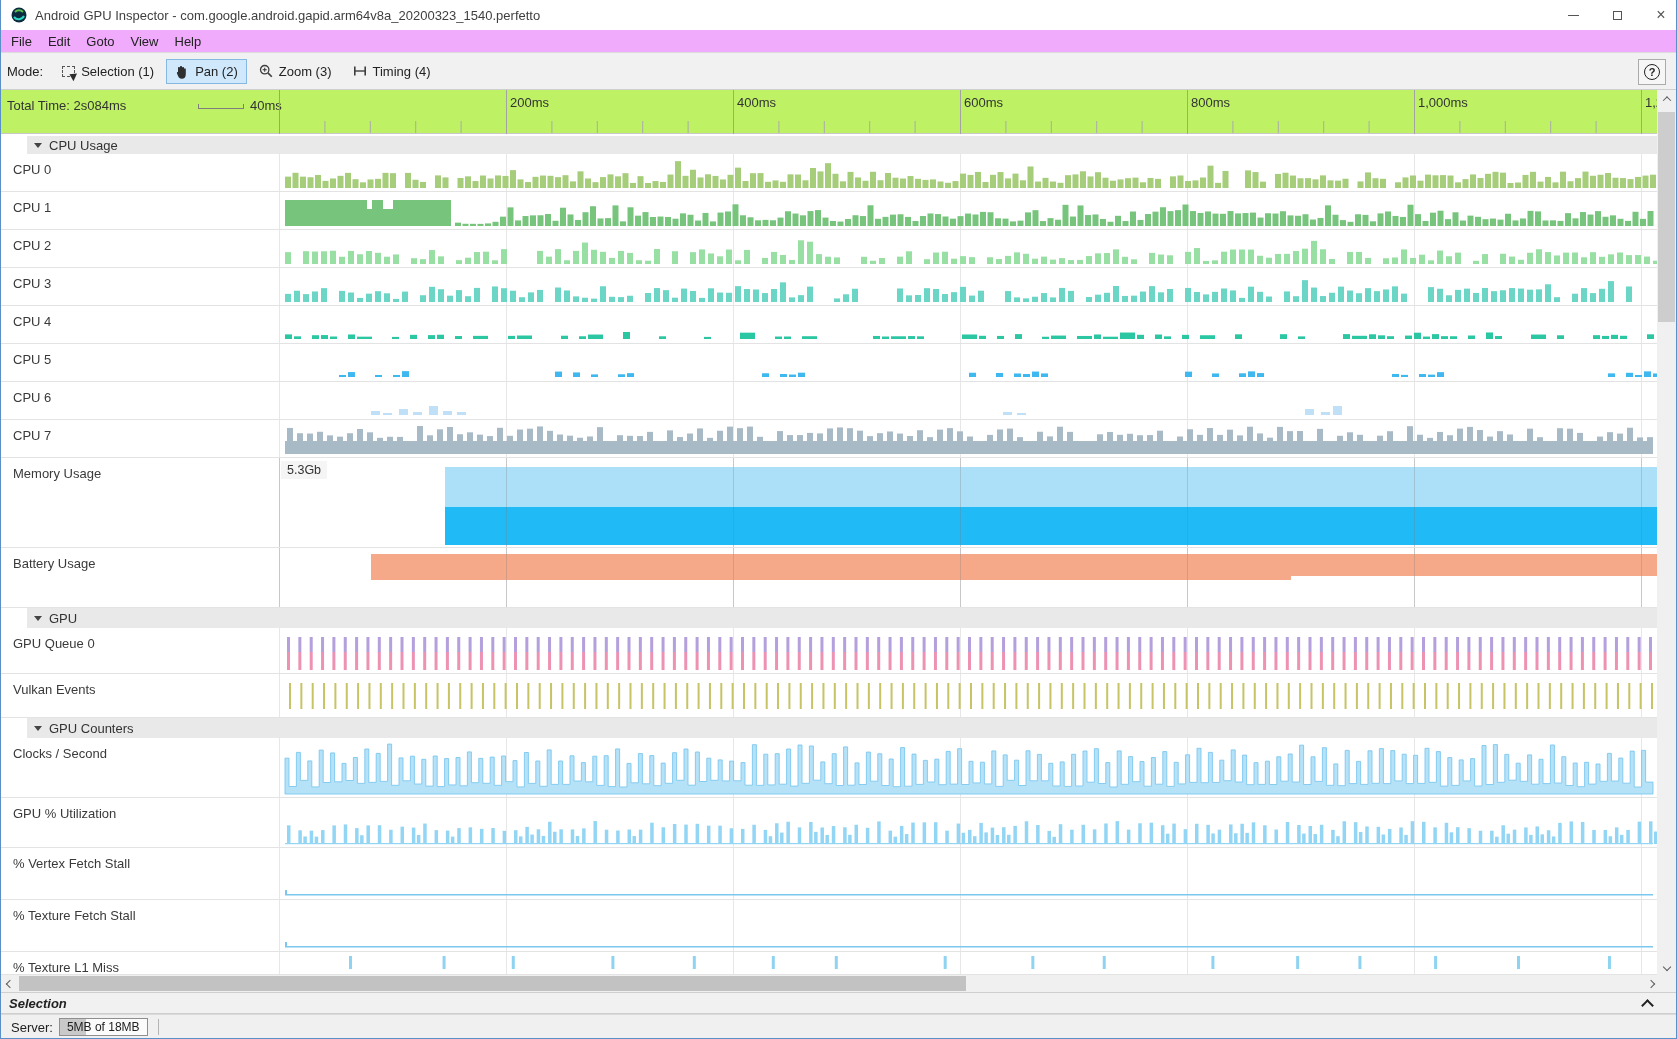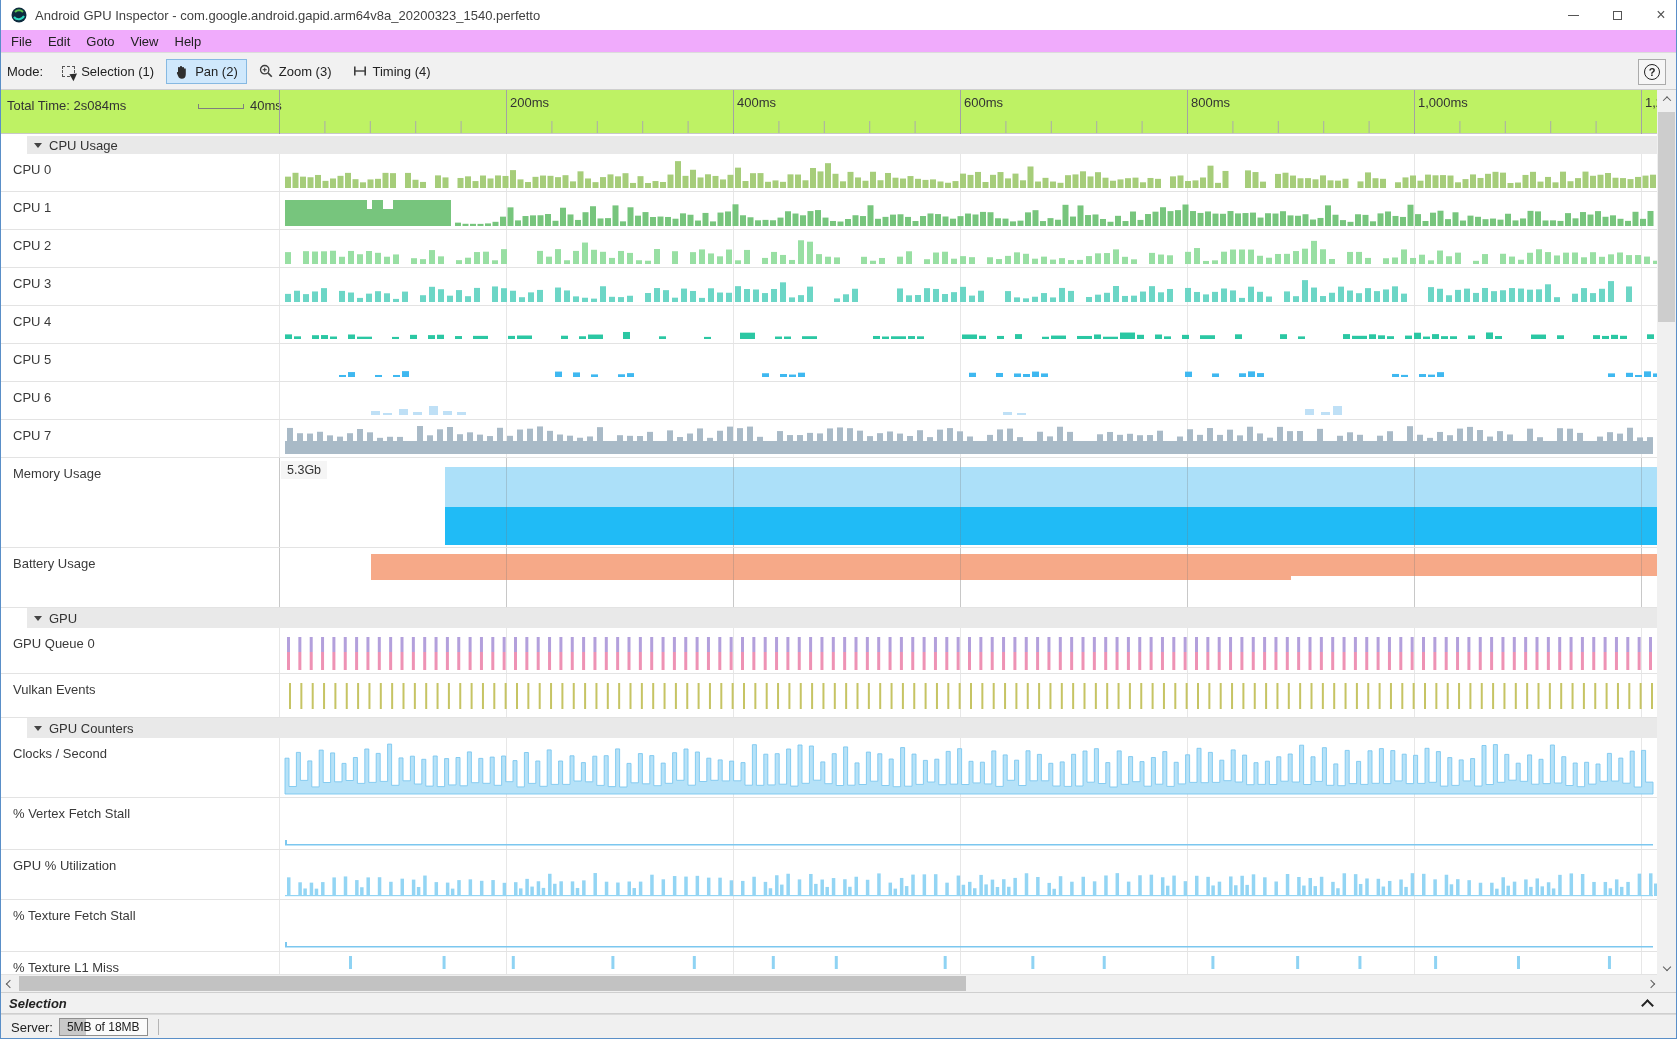--- a/index.html
+++ b/index.html
@@ -1512,29 +1512,20 @@
         <span class="section-label">GPU Counters</span>
       </div>
       <div class="track-row" style="height: 60px;">
         <span class="track-label">Clocks / Second</span>
         <div class="chart">
           <svg width="1380" height="59">
             <path d="M6 56 V20.2 H10.0 V48.5 H17.4 V14.4 H21.4 V42.4 H28.8 V22.9 H32.8 V48.9 H40.2 V12.1 H44.2 V44.5 H51.6 V14.9 H55.6 V43.8 H63.0 V25.4 H67.0 V42.5 H74.4 V19.5 H78.4 V45.4 H85.8 V11.0 H89.8 V44.4 H97.2 V15.4 H101.2 V43.4 H108.6 V6.1 H112.6 V47.3 H120.0 V19.9 H124.0 V42.8 H131.4 V18.2 H135.4 V46.0 H142.8 V21.3 H146.8 V48.1 H154.2 V18.0 H158.2 V48.6 H165.6 V20.6 H169.6 V46.9 H177.0 V19.5 H181.0 V47.8 H188.4 V13.9 H192.4 V44.7 H199.8 V20.4 H203.8 V45.3 H211.2 V19.1 H215.2 V47.3 H222.6 V18.0 H226.6 V43.7 H234.0 V22.6 H238.0 V48.9 H245.4 V14.5 H249.4 V45.4 H256.8 V23.0 H260.8 V48.3 H268.2 V11.9 H272.2 V46.4 H279.6 V23.0 H283.6 V46.4 H291.0 V17.8 H295.0 V43.0 H302.4 V24.6 H306.4 V43.8 H313.8 V18.2 H317.8 V47.4 H325.2 V17.7 H329.2 V48.6 H336.6 V10.9 H340.6 V49.0 H348.0 V25.4 H352.0 V44.8 H359.4 V15.6 H363.4 V45.8 H370.8 V17.6 H374.8 V47.7 H382.2 V25.1 H386.2 V45.3 H393.6 V14.7 H397.6 V42.3 H405.0 V11.0 H409.0 V47.2 H416.4 V14.0 H420.4 V43.5 H427.8 V20.2 H431.8 V42.3 H439.2 V21.9 H443.2 V42.9 H450.6 V23.1 H454.6 V42.8 H462.0 V24.6 H466.0 V47.2 H473.4 V6.7 H477.4 V47.3 H484.8 V16.2 H488.8 V46.9 H496.2 V15.7 H500.2 V46.2 H507.6 V11.0 H511.6 V48.1 H519.0 V7.0 H523.0 V45.3 H530.4 V8.0 H534.4 V42.2 H541.8 V23.9 H545.8 V45.7 H553.2 V15.7 H557.2 V47.5 H564.6 V8.9 H568.6 V47.2 H576.0 V24.9 H580.0 V46.5 H587.4 V14.1 H591.4 V43.2 H598.8 V15.8 H602.8 V47.5 H610.2 V21.0 H614.2 V48.7 H621.6 V9.6 H625.6 V48.2 H633.0 V16.1 H637.0 V46.4 H644.4 V22.4 H648.4 V44.0 H655.8 V21.2 H659.8 V46.7 H667.2 V13.4 H671.2 V46.1 H678.6 V10.7 H682.6 V46.5 H690.0 V23.3 H694.0 V44.9 H701.4 V24.2 H705.4 V45.9 H712.8 V12.9 H716.8 V48.4 H724.2 V16.9 H728.2 V42.3 H735.6 V22.2 H739.6 V47.5 H747.0 V12.8 H751.0 V42.8 H758.4 V16.4 H762.4 V42.8 H769.8 V25.3 H773.8 V48.0 H781.2 V23.9 H785.2 V48.4 H792.6 V16.3 H796.6 V48.0 H804.0 V13.0 H808.0 V44.2 H815.4 V10.7 H819.4 V45.5 H826.8 V24.6 H830.8 V49.0 H838.2 V12.9 H842.2 V46.3 H849.6 V18.6 H853.6 V43.7 H861.0 V23.6 H865.0 V48.2 H872.4 V19.5 H876.4 V46.2 H883.8 V13.6 H887.8 V48.4 H895.2 V24.3 H899.2 V45.9 H906.6 V16.8 H910.6 V44.4 H918.0 V10.3 H922.0 V44.7 H929.4 V14.4 H933.4 V44.4 H940.8 V22.2 H944.8 V42.7 H952.2 V11.9 H956.2 V44.0 H963.6 V17.1 H967.6 V46.7 H975.0 V24.7 H979.0 V46.4 H986.4 V23.2 H990.4 V46.5 H997.8 V18.8 H1001.8 V43.2 H1009.2 V16.0 H1013.2 V44.0 H1020.6 V7.2 H1024.6 V46.5 H1032.0 V18.8 H1036.0 V43.4 H1043.4 V9.7 H1047.4 V47.3 H1054.8 V25.9 H1058.8 V47.7 H1066.2 V12.4 H1070.2 V45.6 H1077.6 V23.4 H1081.6 V46.4 H1089.0 V12.8 H1093.0 V45.3 H1100.4 V10.6 H1104.4 V45.6 H1111.8 V12.6 H1115.8 V42.9 H1123.2 V16.2 H1127.2 V45.6 H1134.6 V17.3 H1138.6 V45.4 H1146.0 V10.3 H1150.0 V44.3 H1157.4 V13.6 H1161.4 V48.1 H1168.8 V19.6 H1172.8 V47.4 H1180.2 V21.9 H1184.2 V42.9 H1191.6 V20.6 H1195.6 V48.0 H1203.0 V7.5 H1207.0 V46.5 H1214.4 V6.6 H1218.4 V44.3 H1225.8 V16.4 H1229.8 V42.2 H1237.2 V25.2 H1241.2 V43.3 H1248.6 V16.9 H1252.6 V46.2 H1260.0 V21.3 H1264.0 V45.6 H1271.4 V7.0 H1275.4 V45.0 H1282.8 V18.7 H1286.8 V47.5 H1294.2 V25.0 H1298.2 V48.7 H1305.6 V24.3 H1309.6 V46.1 H1317.0 V26.0 H1321.0 V43.3 H1328.4 V15.4 H1332.4 V43.0 H1339.8 V20.1 H1343.8 V45.2 H1351.2 V13.1 H1355.2 V49.0 H1362.6 V12.4 H1366.6 V44.1 H1374.0 V56 Z" fill="#b6e2f8" stroke="#7cc7ef" stroke-width="0.9"></path>
           </svg>
         </div>
       </div>
-      <div class="track-row" style="height: 52px;">
-        <span class="track-label">% Vertex Fetch Stall</span>
-        <div class="chart">
-          <svg width="1380" height="51">
-            <rect x="6" y="46" width="1368" height="1.5" fill="#7cc7ef"></rect>
-            <rect x="6" y="42" width="2" height="5" fill="#7cc7ef"></rect>
-          </svg>
-        </div>
-      </div>
       <div class="track-row" style="height: 50px;">
         <span class="track-label">GPU % Utilization</span>
         <div class="chart">
           <svg width="1380" height="49">
             <rect x="6" y="45" width="1368" height="1.2" fill="#93d5f4"></rect>
             <rect x="8" y="27.336773506365716" width="3.5" height="18.663226493634284" fill="#93d5f4"></rect>
             <rect x="19.35" y="32.29409154690802" width="3.5" height="13.705908453091979" fill="#93d5f4"></rect>
             <rect x="24.35" y="38.46175035079941" width="3.5" height="7.538249649200589" fill="#93d5f4"></rect>
             <rect x="30.700000000000003" y="32.63229131884873" width="3.5" height="13.36770868115127" fill="#93d5f4"></rect>
             <rect x="35.7" y="38.6477602253668" width="3.5" height="7.352239774633199" fill="#93d5f4"></rect>
@@ -1694,20 +1685,29 @@
             <rect x="1335.949999999999" y="29.393946297466755" width="3.5" height="16.606053702533245" fill="#93d5f4"></rect>
             <rect x="1340.949999999999" y="36.86667046360672" width="3.5" height="9.133329536393285" fill="#93d5f4"></rect>
             <rect x="1347.2999999999988" y="31.917501580435783" width="3.5" height="14.082498419564217" fill="#93d5f4"></rect>
             <rect x="1358.6499999999987" y="23.621226921211928" width="3.5" height="22.378773078788072" fill="#93d5f4"></rect>
             <rect x="1369.9999999999986" y="23.31600410118699" width="3.5" height="22.68399589881301" fill="#93d5f4"></rect>
             <rect x="1374.9999999999986" y="33.523802255652846" width="3.5" height="12.476197744347155" fill="#93d5f4"></rect>
           </svg>
         </div>
       </div>
       <div class="track-row" style="height: 52px;">
+        <span class="track-label">% Vertex Fetch Stall</span>
+        <div class="chart">
+          <svg width="1380" height="51">
+            <rect x="6" y="46" width="1368" height="1.5" fill="#7cc7ef"></rect>
+            <rect x="6" y="42" width="2" height="5" fill="#7cc7ef"></rect>
+          </svg>
+        </div>
+      </div>
+      <div class="track-row" style="height: 52px;">
         <span class="track-label">% Texture Fetch Stall</span>
         <div class="chart">
           <svg width="1380" height="51">
             <rect x="6" y="46" width="1368" height="1.5" fill="#7cc7ef"></rect>
             <rect x="6" y="42" width="2" height="5" fill="#7cc7ef"></rect>
           </svg>
         </div>
       </div>
       <div class="track-row" style="height: 23px;">
         <span class="track-label">% Texture L1 Miss</span>

